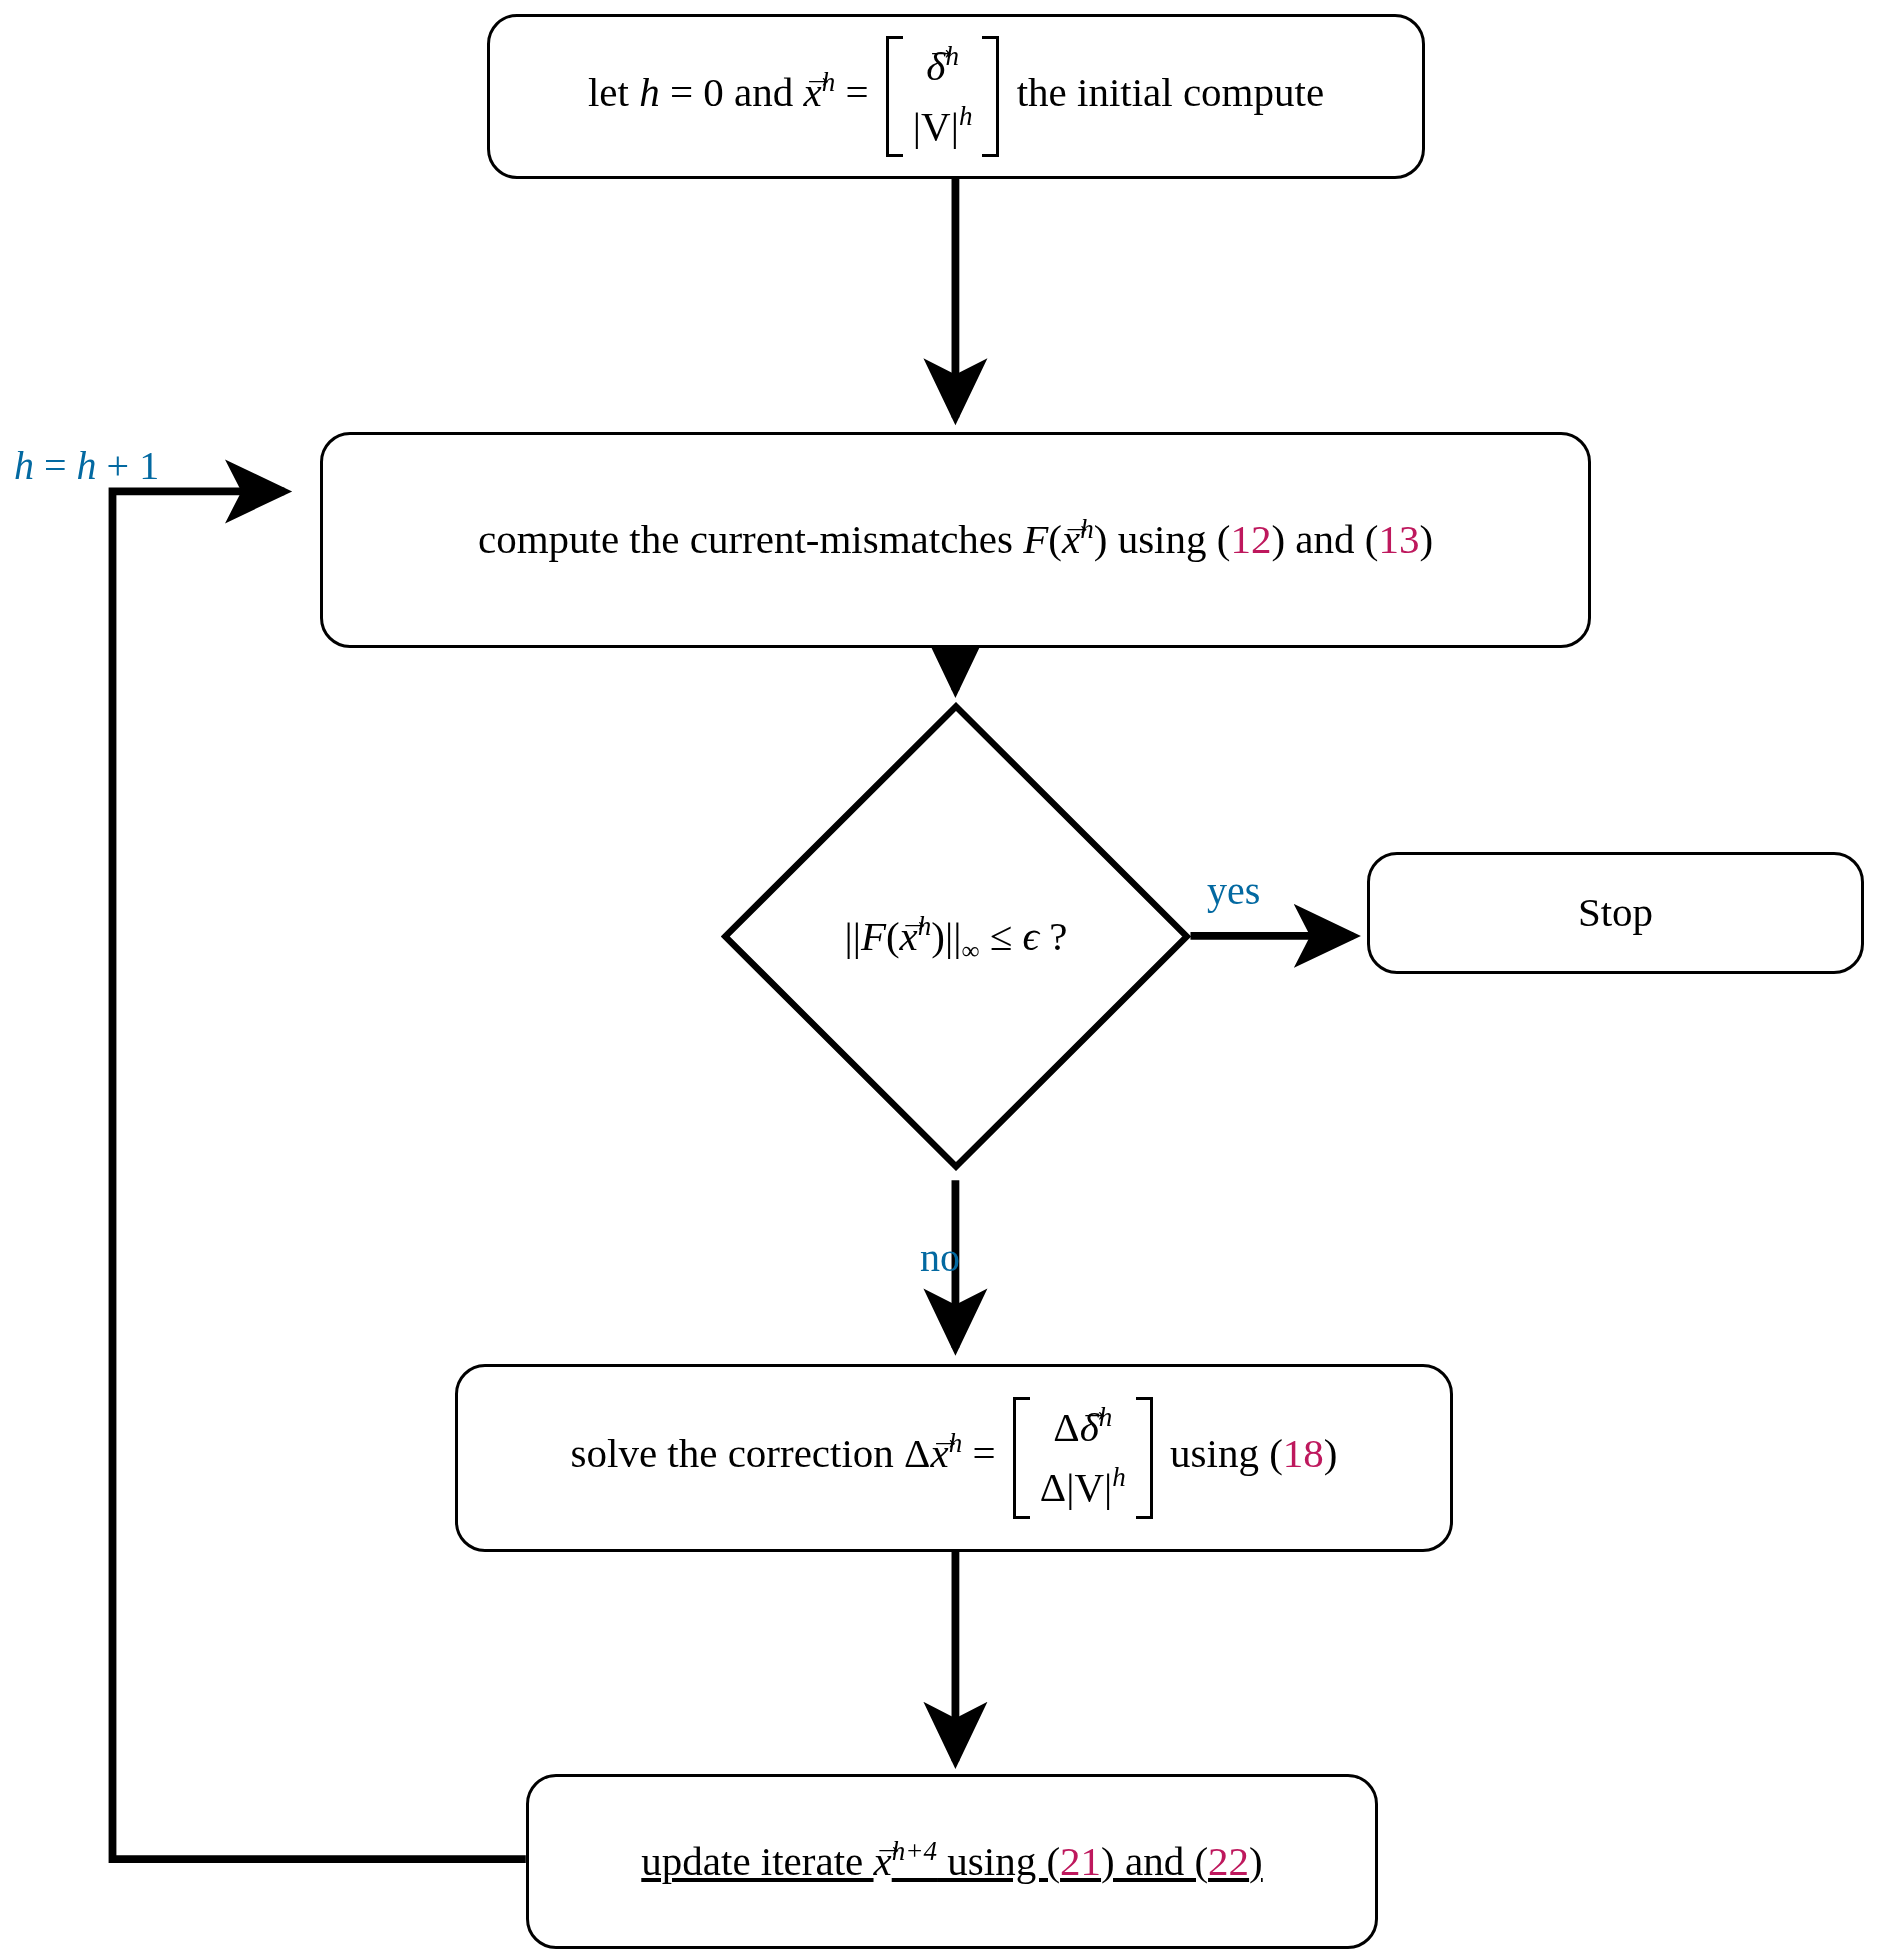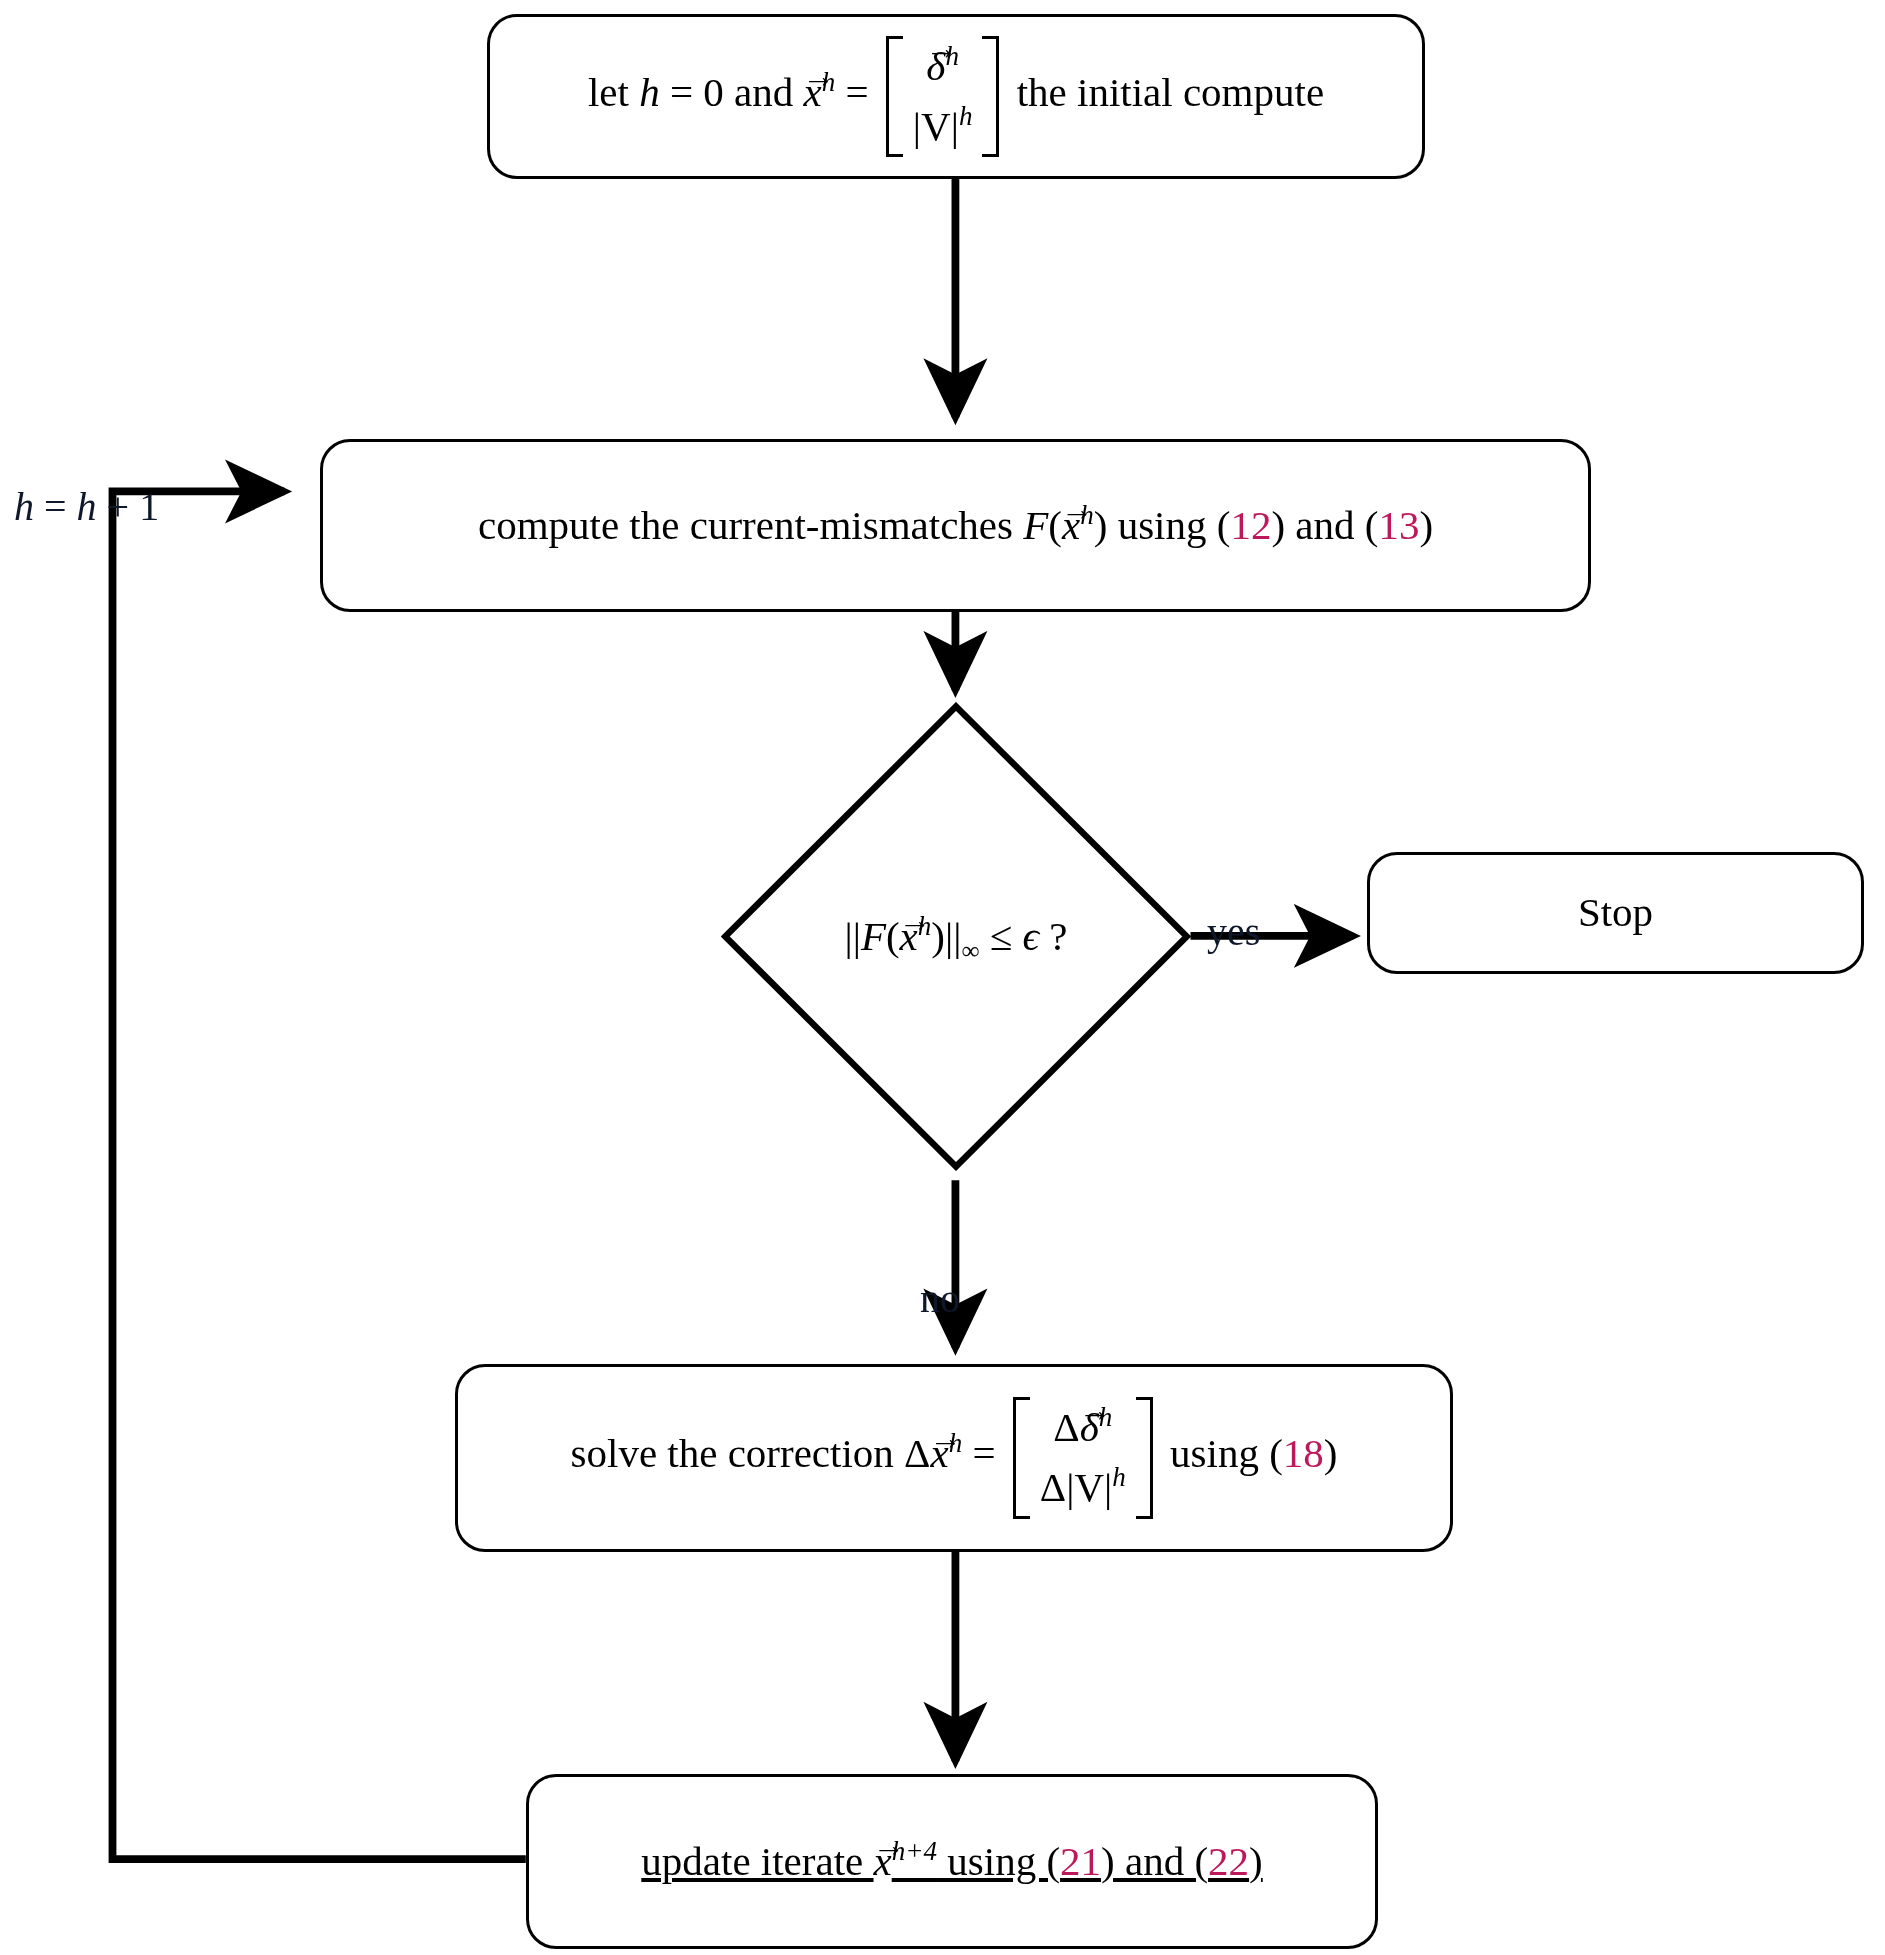--- a/index.html
+++ b/index.html
@@ -39,22 +39,21 @@
   .node-text {
     font-size: 41px;
     line-height: 1.05;
     white-space: nowrap;
     padding: 0 17px;
   }
   .edge-label {
     position: absolute;
     font-size: 40px;
     white-space: nowrap;
-    color: #0f172a;
-    margin-top: 41px;
+    color: #0369a1;
   }
   .mi { font-style: italic; }
   .mn, .mo { font-style: normal; }
   .ref { color: #be185d; font-style: normal; }
 
   
   .m { white-space: nowrap; }
   .vecwrap { position: relative; display: inline-block; }
   .vecwrap > .arrowbar {
     position: absolute;
@@ -141,21 +140,21 @@
             <span class="rows">
               <div><span class="vecwrap"><span class="arrowbar">→</span><span class="mi">δ</span></span><sup class="sup">h</sup></div>
               <div><span class="mo" style="font-style:normal">|V</span><span class="mo">|</span><sup class="sup">h</sup></div>
             </span>
             <span class="brk r"></span>
           </span><span class="mn"> the initial compute</span>
       </span>
     </div>
   </div>
 
-  <div class="node box" style="left:320px; top:432px; width:1271px; height:173px;margin-top:7px;">
+  <div class="node box" style="left:320px; top:432px; width:1271px; height:216px;">
     <div class="node-text">
       <span class="m">
         <span class="mn">compute the current-mismatches </span><span class="mi">F</span><span class="mo">(</span><span class="vecwrap"><span class="arrowbar">→</span><span class="mi">x</span></span><sup class="sup">h</sup><span class="mo">)</span><span class="mn"> using (</span><span class="ref">12</span><span class="mn">) and (</span><span class="ref">13</span><span class="mn">)</span>
       </span>
     </div>
   </div>
 
   <div style="position:absolute; left:721px; top:702px; width:470px; height:469px;">
     <svg width="470" height="469" viewBox="0 0 662 660" style="position:absolute;left:0;top:0;">
       <polygon points="331,6 656,330 331,654 6,330" fill="#ffffff" stroke="#000000" stroke-width="9"></polygon>

